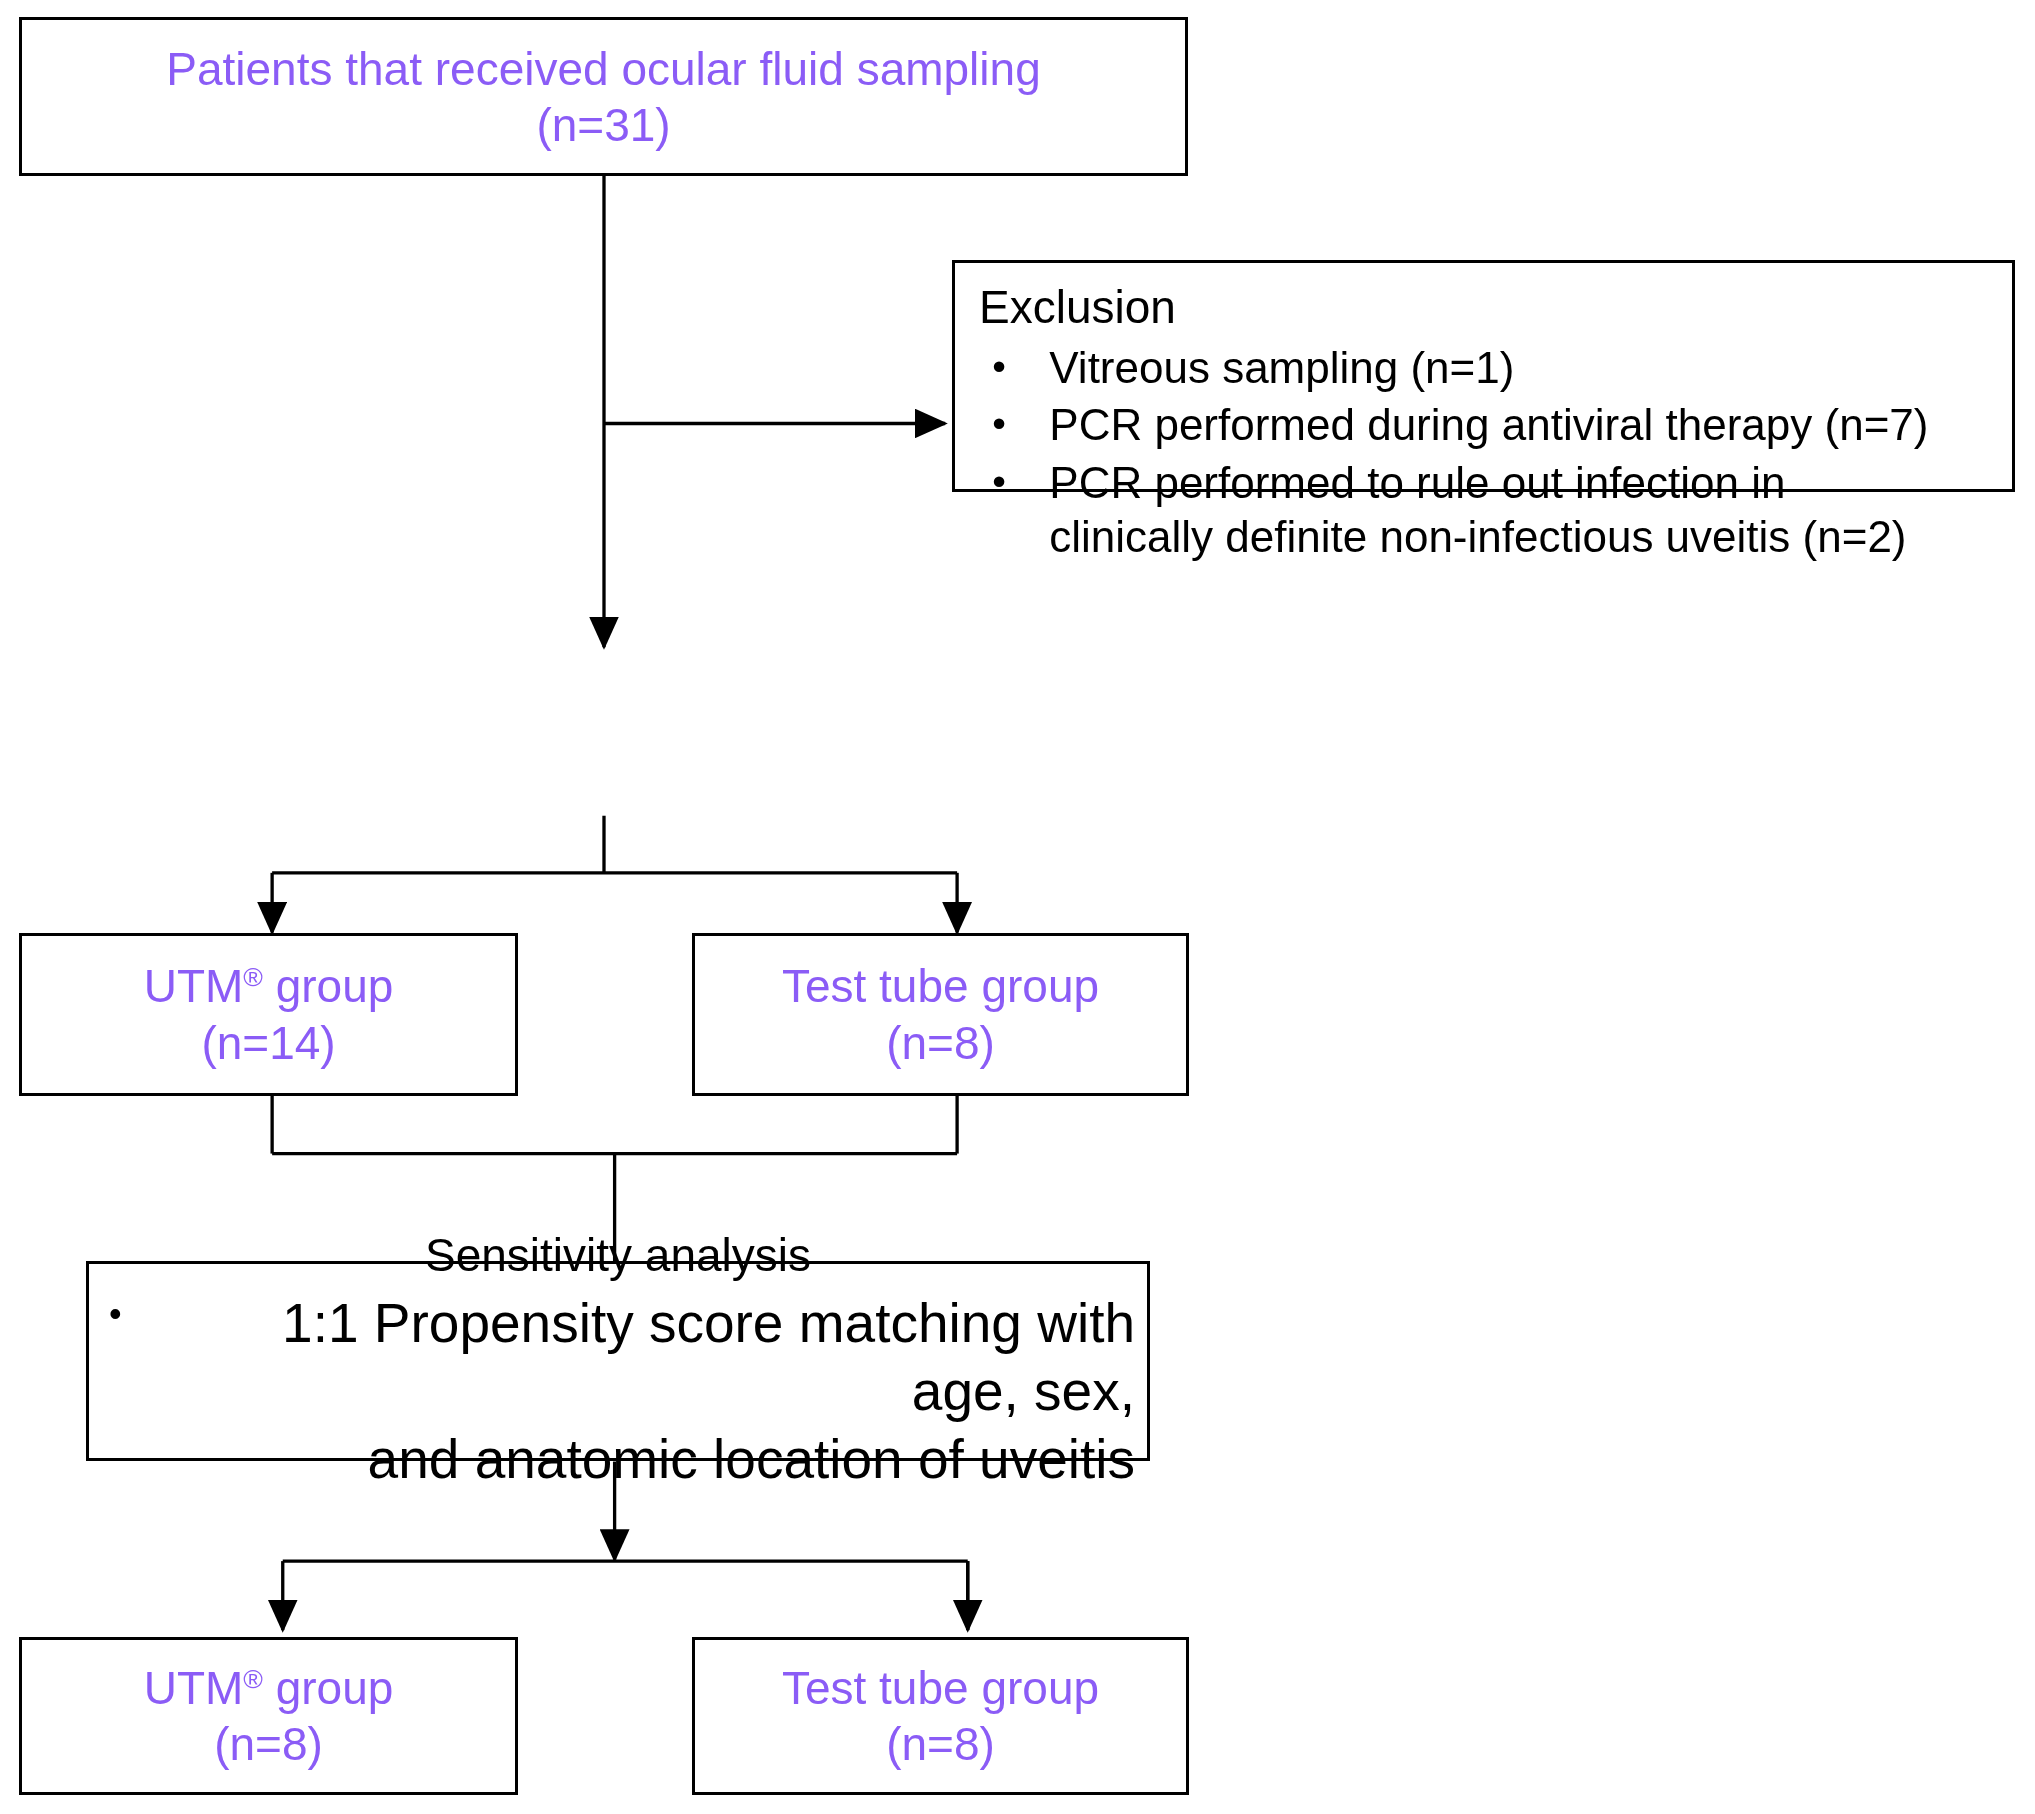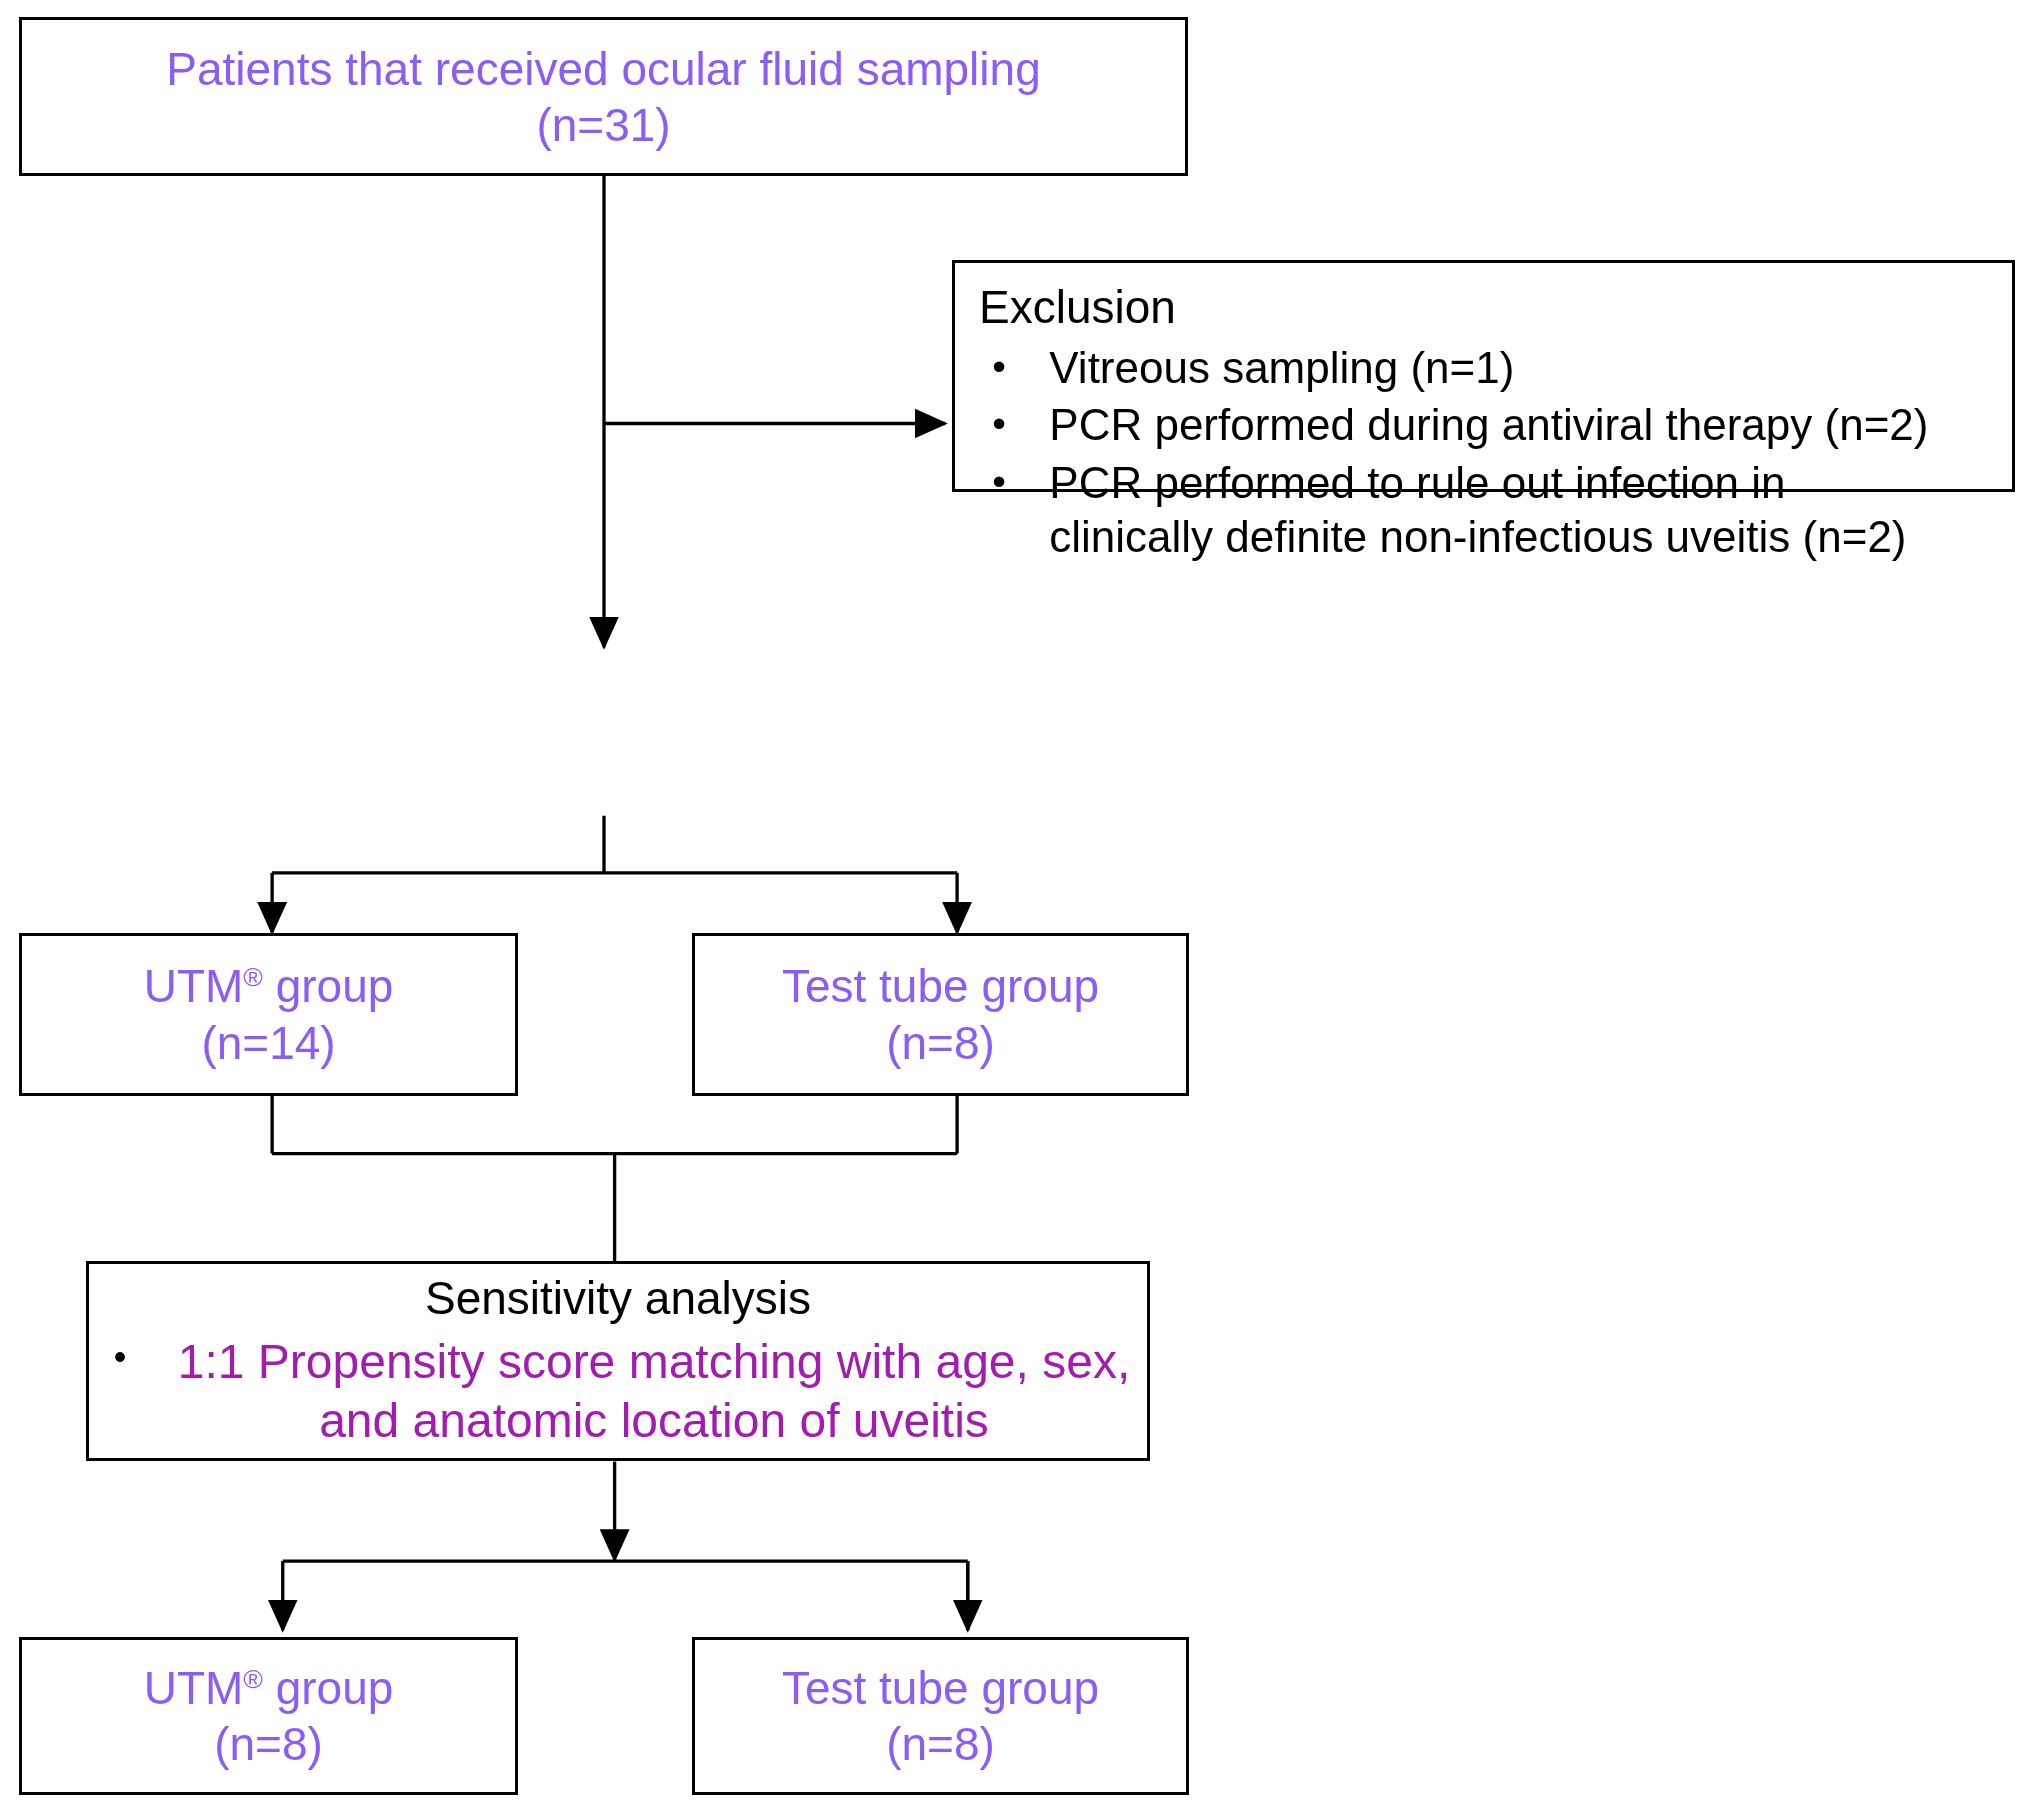--- a/index.html
+++ b/index.html
@@ -128,24 +128,24 @@
     flex: 0 0 auto;
     width: 64px;
     font-size: 36px;
     line-height: 1.38;
     text-align: left;
     color: #000000;
     padding-left: 8px;
   }
   .sens-text {
     flex: 0 1 auto;
-    font-size: 48px;
+    font-size: 55px;
     line-height: 1.24;
-    color: #a21caf;
-    text-align: center;
+    color: #000000;
+    text-align: right;
     white-space: pre-line;
   }
 </style>
 </head>
 <body>
 
 <div id="flowchart-root">
 
   <svg id="flow-svg" viewBox="0 0 3066 2733" xmlns="http://www.w3.org/2000/svg">
     <defs>
@@ -182,21 +182,21 @@
 
   <div class="excl-box" style="left:952px; top:260px; width:1063px; height:232px;">
     <div class="excl-heading">Exclusion</div>
     <ul class="bullet-list">
       <li class="bullet-item">
         <span class="bullet-dot">•</span>
         <span class="bullet-text">Vitreous sampling (n=1)</span>
       </li>
       <li class="bullet-item">
         <span class="bullet-dot">•</span>
-        <span class="bullet-text">PCR performed during antiviral therapy (n=2)</span>
+        <span class="bullet-text">PCR performed during antiviral therapy (n=7)</span>
       </li>
       <li class="bullet-item">
         <span class="bullet-dot">•</span>
         <span class="bullet-text">PCR performed to rule out infection in
 clinically definite non-infectious uveitis (n=2)</span>
       </li>
     </ul>
   </div>
 
 

